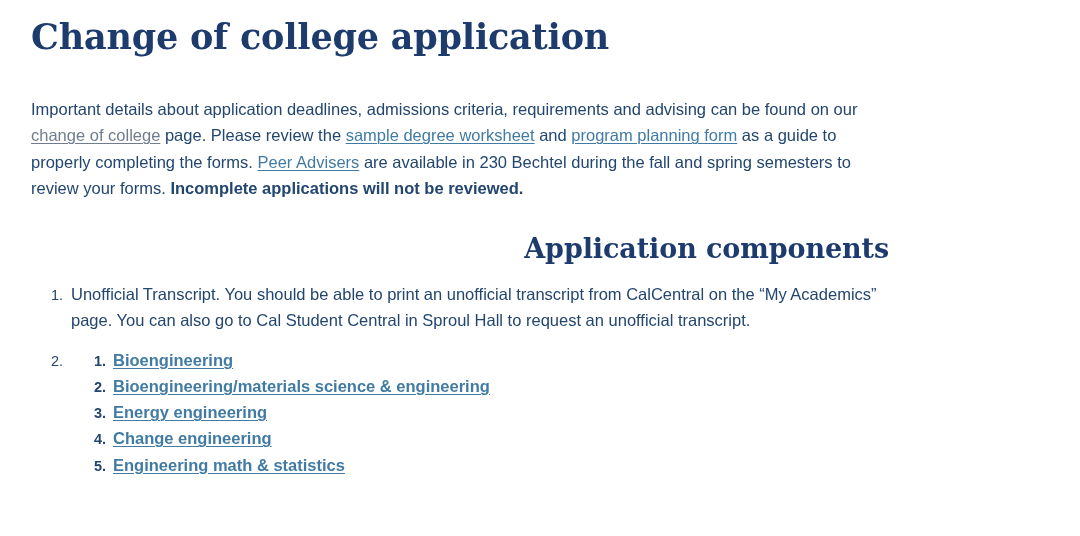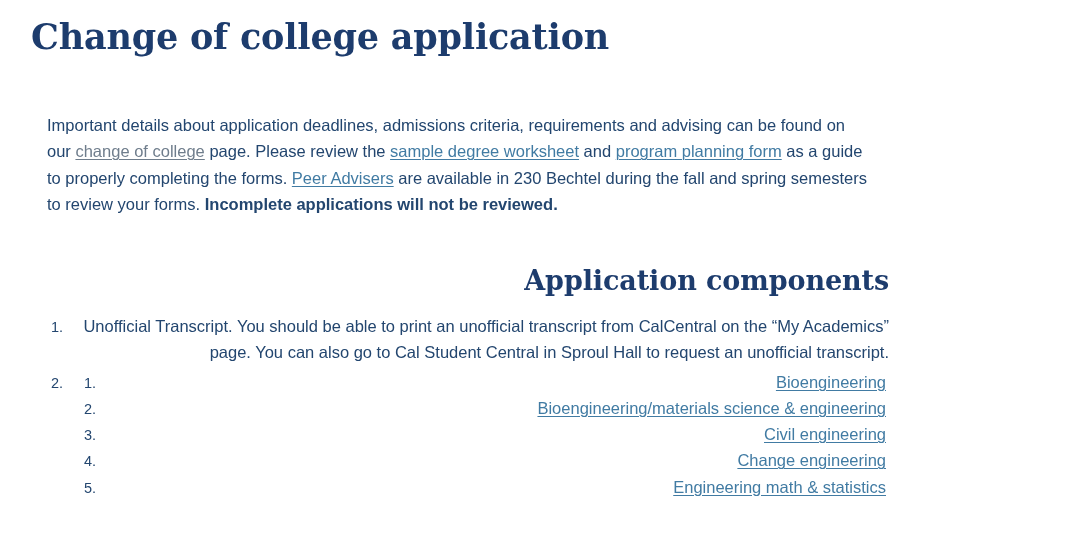--- a/index.html
+++ b/index.html
@@ -45,21 +45,21 @@
     padding-bottom: 2px;
     letter-spacing: -0.1px;
     text-align: right;
   }
 
   
   .intro-para {
     font-size: 16.5px;
     line-height: 26.3px;
     color: #23466f;
-    margin: 16px;
+    margin: 0;
     padding-top: 38px;
     max-width: 1020px;
   }
 
   .notice-para {
     font-size: 16.5px;
     line-height: 26.3px;
     font-weight: 700;
     color: #1d3c6d;
     margin: 0;
@@ -85,36 +85,36 @@
 
   
   ol.components-list {
     margin: 0;
     padding-top: 14px;
     padding-left: 36px;
     list-style-type: decimal;
     font-size: 16.5px;
     line-height: 26.3px;
     color: #23466f;
-    text-align: right;
   }
   ol.components-list > li {
     padding-left: 4px;
     margin-bottom: 0px;
   }
   ol.components-list > li::marker {
     font-size: 14.5px;
     color: #23466f;
   }
 
   ol.major-list {
-    margin: 3px;
+    margin: 13px;
     padding-top: 0px;
     padding-left: 26px;
     list-style-type: decimal;
+    font-weight: bold;
   }
   ol.major-list > li {
     padding-left: 3px;
     line-height: 26.2px;
   }
   ol.major-list > li::marker {
     font-size: 14.5px;
     color: #23466f;
   }
 </style>
@@ -131,20 +131,20 @@
   <h2 class="section-heading">Application components</h2>
 
   <ol class="components-list">
     <li>
       <span>Unofficial Transcript. You should be able to print an unofficial transcript from CalCentral on the “My Academics” page.  You can also go to Cal Student Central in Sproul Hall to request an unofficial transcript.</span>
     </li>
     <li>
       <ol class="major-list">
         <li><a href="#" class="doc-link">Bioengineering </a></li>
         <li><a href="#" class="doc-link">Bioengineering/materials science &amp; engineering</a></li>
-        <li><a href="#" class="doc-link">Civil engineering</a></li>
+        <li><a href="#" class="doc-link">Energy engineering</a></li>
         <li><a href="#" class="doc-link">Change engineering</a></li>
         <li><a href="#" class="doc-link">Engineering math &amp; statistics</a></li>
       </ol>
     </li>
   </ol>
 
 </div>
 
 </body></html>

